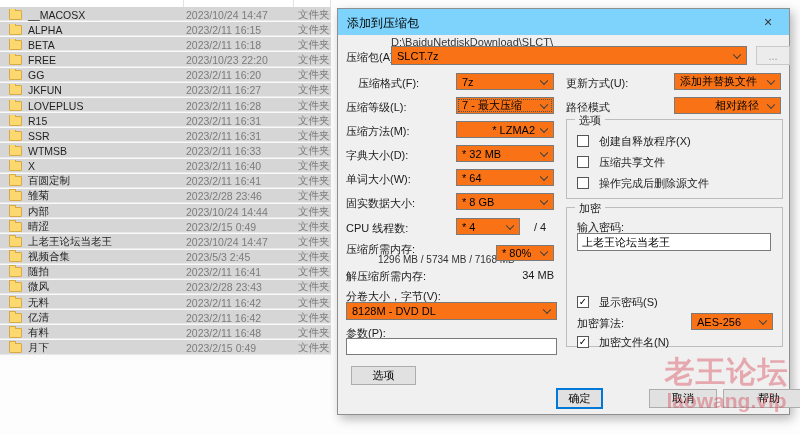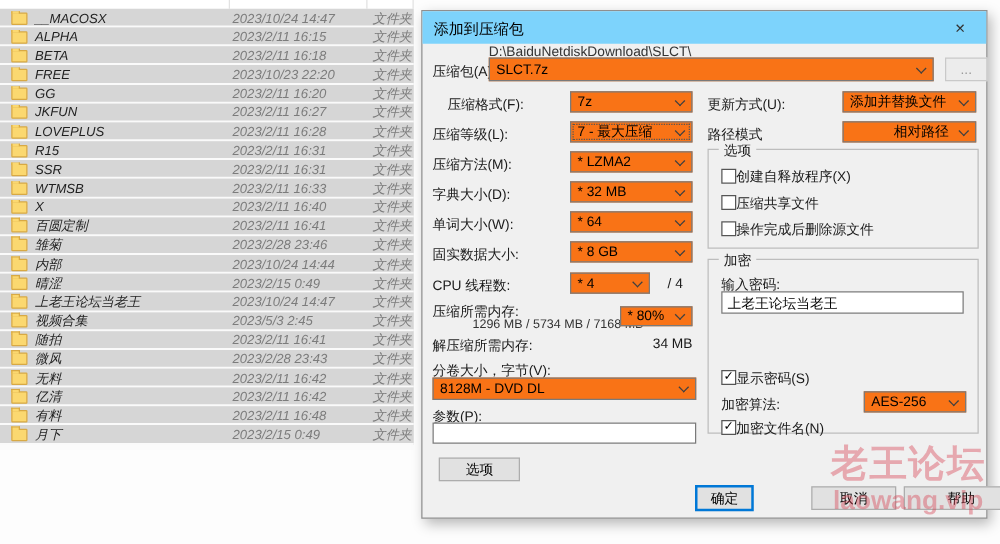--- a/index.html
+++ b/index.html
@@ -8,21 +8,21 @@
     position:relative; width:800px; height:435px; overflow:hidden;
     background:#fdfdfd;
     font-family:"Liberation Sans","DejaVu Sans",sans-serif;
     -webkit-font-smoothing:antialiased;
   }
 
   
   .file-list { position:absolute; left:0; top:0; width:331px; height:360px; background:#fbfbfb; }
   .list-header { position:absolute; left:0; top:0; width:331px; height:7px; background:#ffffff; }
   .col-sep { position:absolute; top:0; width:1px; height:7px; background:#e2e2e2; }
-  .rows { position:absolute; left:0; top:7px; width:331px;font-style:italic; }
+  .rows { position:absolute; left:0; top:7px; width:331px; }
   .file-row {
     height:15.17px; background:#d6d6d6;
     box-shadow: inset 0 -1.6px 0 #fafafa;
     display:flex; align-items:center; cursor:default;
   }
   .cell-name { width:186px; display:flex; align-items:center; gap:6px; padding-left:9px;
                font-size:10.5px; color:#1f1f1f; white-space:nowrap; overflow:hidden; }
   .folder-icon { position:relative; width:13px; height:10px; flex:0 0 13px;
                  background:#fbd870; border:1px solid #d8a944; border-radius:1px; }
   .folder-icon::before { content:""; position:absolute; left:-1px; top:-3px; width:5px; height:2px;
@@ -58,21 +58,21 @@
   .btn { position:absolute; background:#e1e1e1; border:1px solid #adadad;
          font-size:11px; color:#000; display:flex; align-items:center; justify-content:center;
          cursor:default; }
   .btn.default { border:2px solid #0078d7; }
   .btn.disabled-look { background:#ececec; border:1px solid #c9c9c9; color:#9a9a9a; }
 
   .groupbox { position:absolute; border:1px solid #bdbdbd; }
   .group-legend { position:absolute; left:8px; top:-7px; background:#f0f0f0;
                   padding:0 4px; font-size:11px; color:#1a1a1a; }
 
-  .check-row { position:absolute; left:10px; display:flex; align-items:center; gap:0; height:14px; }
+  .check-row { position:absolute; left:10px; display:flex; align-items:center; gap:10px; height:14px; }
   .cb { width:12px; height:12px; background:#fff; border:1px solid #555; flex:0 0 12px;
         display:flex; align-items:center; justify-content:center;
         font-size:10px; line-height:10px; color:#000; }
   .cb-label { font-size:11px; color:#1a1a1a; white-space:nowrap; }
 
   
   .watermark { position:absolute; left:653px; top:355px; width:147px; z-index:60;
                text-align:center; color:rgba(214,60,78,0.40); pointer-events:none; }
   .wm-line1 { font-size:30px; font-weight:bold; letter-spacing:1px; line-height:34px; white-space:nowrap; }
   .wm-line2 { font-size:21px; font-weight:bold; line-height:24px; white-space:nowrap; }
@@ -319,21 +319,21 @@
         <span class="chev"></span>
     </div>
 
     <span class="lbl" style="left:8px; top:91px;">压缩等级(L):</span>
     <div class="combo focused" style="left:118px; top:88px; width:98px; height:17px;">
       <span>7 - 最大压缩</span>
         <span class="chev"></span>
     </div>
 
     <span class="lbl" style="left:8px; top:115px;">压缩方法(M):</span>
-    <div class="combo" style="left:118px; top:112px; width:98px; height:17px;">
+    <div class="combo" style="left:118px; top:112px; width:98px; height:17px;justify-content:flex-end;">
       <span>* LZMA2</span>
         <span class="chev"></span>
     </div>
 
     <span class="lbl" style="left:8px; top:139px;">字典大小(D):</span>
     <div class="combo" style="left:118px; top:136px; width:98px; height:17px;">
       <span>* 32 MB</span>
         <span class="chev"></span>
     </div>
 

